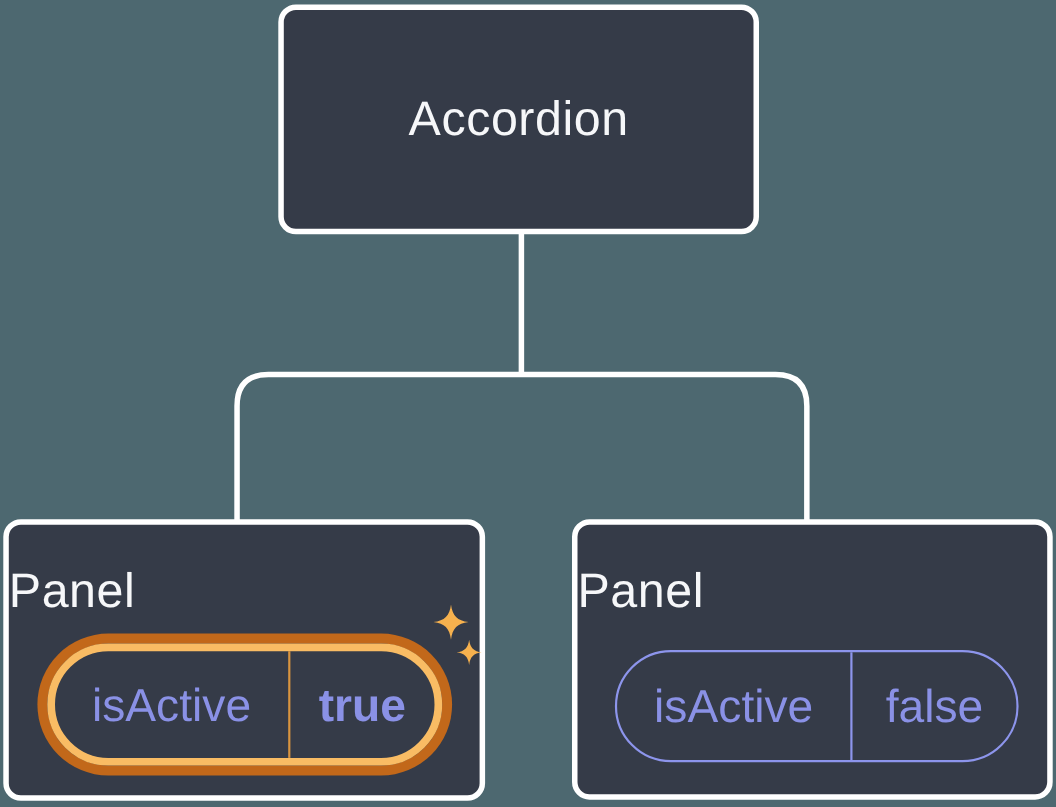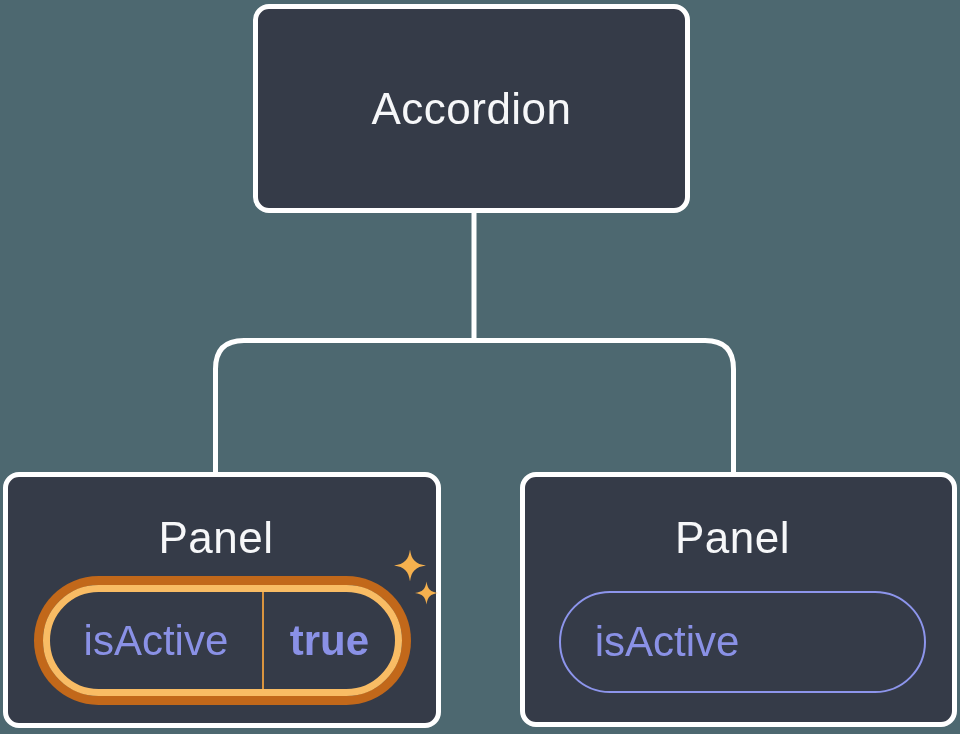--- a/index.html
+++ b/index.html
@@ -51,21 +51,20 @@
   .connector-svg path {
     stroke: var(--node-border);
     stroke-width: 5;
     fill: none;
   }
   .node-panel-active  { left: 3px;   top: 472px; width: 438px; height: 256px; }
   .node-panel-inactive{ left: 520px; top: 472px; width: 437px; height: 255px; }
   .panel-title {
     position: absolute;
     left: 0; right: 12px; top: 36px;
-    text-align: center;
   }
   .pill {
     position: absolute;
     border-radius: 999px;
     display: flex;
     align-items: stretch;
   }
   .pill-highlight {
     left: 35px; top: 108px;
     width: 359px; height: 111px;
@@ -129,16 +128,17 @@
     </svg>
   </div>
 
   <div class="node node-panel-inactive">
     <div class="panel-title">
       <span class="node-label">Panel</span>
     </div>
 
     <div class="pill pill-plain">
       <div class="pill-cell cell-key">isActive</div>
+      <div class="pill-cell cell-value">false</div>
     </div>
   </div>
 
 </div>
 
 </body></html>

